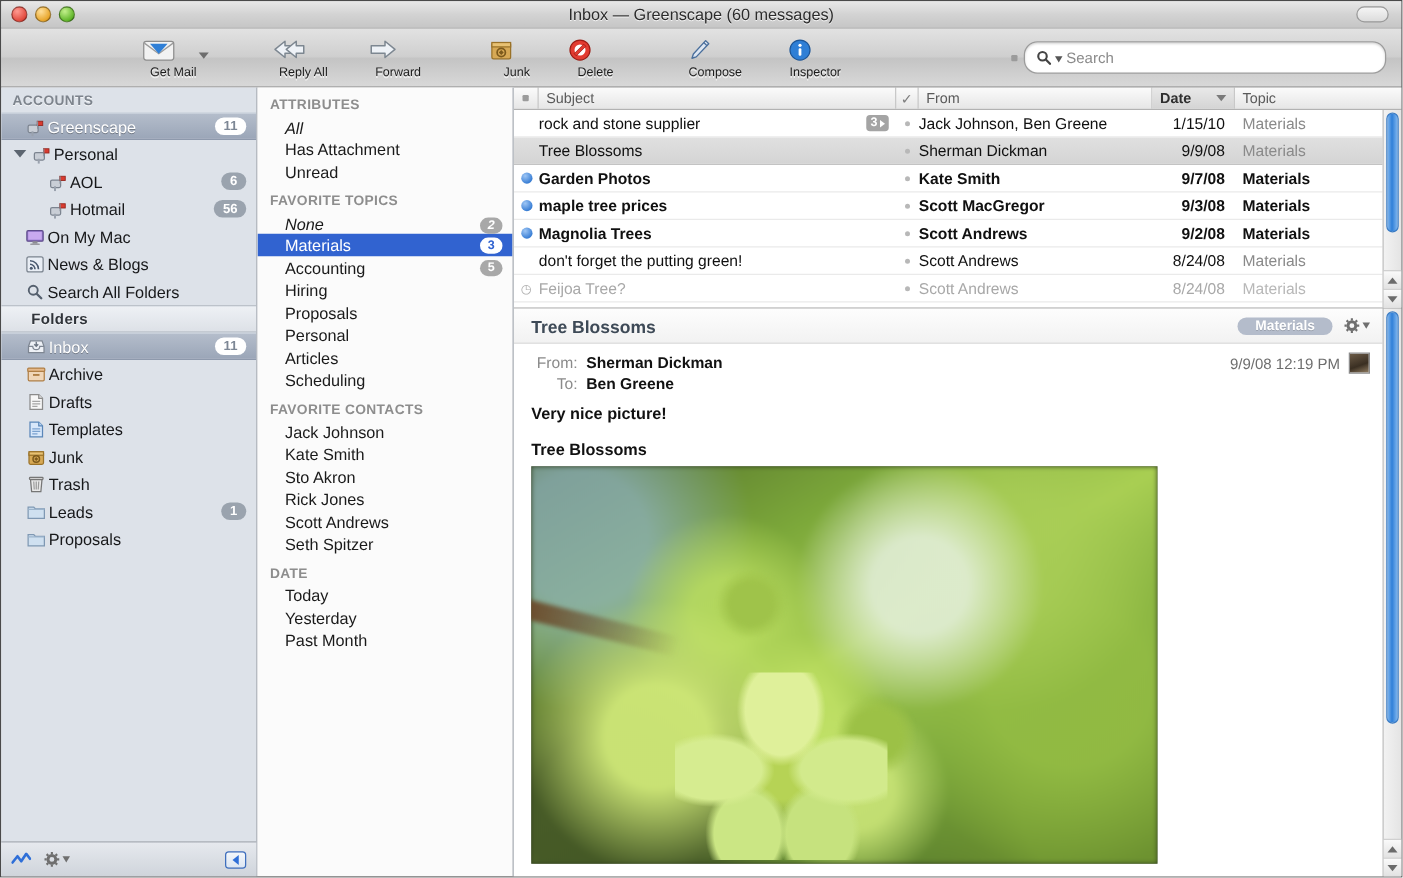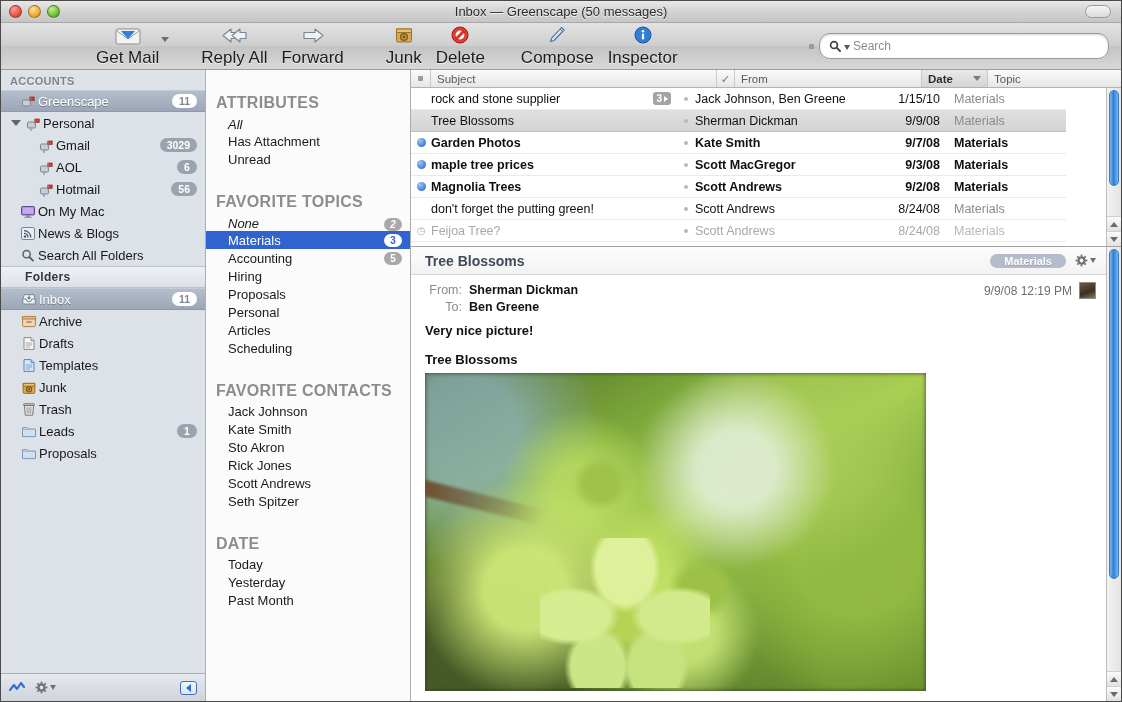--- a/index.html
+++ b/index.html
@@ -50,22 +50,22 @@
     border-bottom: 1px solid #9d9d9d;
     display: flex; align-items: center;
     position: relative;
   }
   .tb-item {
     display: flex; flex-direction: column; align-items: center;
     justify-content: center; min-width: 46px; padding: 0 7px;
     cursor: default; position: relative;
   }
   .tb-icon { height: 22px; display: flex; align-items: center; justify-content: center; }
-  .tb-label { font-size: 17px; color: #1c1c1c; margin-top: 2px;
-              text-shadow: 0 1px 0 rgba(255,255,255,.7); white-space: nowrap;}
+  .tb-label { font-size: 10px; color: #1c1c1c; margin-top: 2px;
+              text-shadow: 0 1px 0 rgba(255,255,255,.7); white-space: nowrap; margin-left: 24px;}
   .tb-caret { position: absolute; right: -3px; top: 13px;
               width: 0; height: 0; border-left: 4px solid transparent;
               border-right: 4px solid transparent; border-top: 5px solid #6d6d6d; }
 
   .searchwrap { position: absolute; right: 12px; display: flex; align-items: center; gap: 5px; }
   .search-dot { width: 5px; height: 5px; background: #9b9b9b; border-radius: 1px; }
   .searchbox {
     width: 290px; height: 26px; border-radius: 11px;
     background: #fff; border: 1px solid #9c9c9c;
     box-shadow: inset 0 1px 2px rgba(0,0,0,.18);
@@ -133,22 +133,22 @@
 
   
   .filters {
     width: 205px; flex: none;
     background: #fbfbfb;
     border-right: 1px solid #a9aeb5;
     overflow: hidden; padding-top: 6px;
     position: relative;
   }
   .fl-header {
-    font-size: 16px; font-weight: bold; color: #8d8d8d;
-    letter-spacing: .3px; padding: 9px 0 2px 10px; margin-top: 16px;
+    font-size: 11px; font-weight: bold; color: #8d8d8d;
+    letter-spacing: .3px; padding: 9px 0 2px 10px;
   }
   .fl-header:first-child { padding-top: 2px; }
   .fl-row {
     display: flex; align-items: center; height: 18px;
     padding: 0 8px 0 22px; font-size: 13px; color: #1a1a1a; cursor: default;
   }
   .fl-row.italic { font-style: italic; align-items: flex-end; }
   .fl-row.sel { background: #3163d0; color: #fff; }
   .fl-label { flex: 1; white-space: nowrap; }
   .fl-badge {
@@ -166,21 +166,21 @@
     height: 18px; flex: none; display: flex; align-items: stretch;
     background: linear-gradient(to bottom,#fbfbfb,#e6e6e6);
     border-bottom: 1px solid #b2b2b2; font-size: 11.5px; color: #5a5a5a;
   }
   .ch { display: flex; align-items: center; padding: 0 6px;
         border-right: 1px solid #c8c8c8; white-space: nowrap; cursor: default; }
   .ch.active { background: linear-gradient(to bottom,#e9e9e9,#d4d4d4); color: #2f2f2f; font-weight: bold; }
   .ch-sort { margin-left: auto; width: 0; height: 0;
              border-left: 4px solid transparent; border-right: 4px solid transparent;
              border-top: 5px solid #7a7a7a; }
-  .list-body { flex: 1; display: flex; min-height: 0; gap: 40px; }
+  .list-body { flex: 1; display: flex; min-height: 0; }
   .rows { flex: 1; min-width: 0; }
   .row {
     display: flex; align-items: center; height: 22px;
     font-size: 12.5px; color: #101010; border-bottom: 1px solid #eaeaea;
     cursor: default;
   }
   .row.sel { background: linear-gradient(to bottom,#e0e0e0,#d4d4d4); border-bottom-color: #c3c3c3; }
   .row.unread { font-weight: bold; }
   .row.muted { color: #a8a8a8; }
   .c-flag { width: 20px; display: flex; justify-content: center; flex: none; }
@@ -280,21 +280,21 @@
 <body>
 
 <div id="app">
 
   <div class="titlebar">
     <div class="traffic">
       <div class="tl red"></div>
       <div class="tl yellow"></div>
       <div class="tl green"></div>
     </div>
-    <div class="win-title">Inbox — Greenscape (50 messages)</div>
+    <div class="win-title">Inbox — Greenscape (60 messages)</div>
     <div class="toolbar-pill"></div>
   </div>
 
   <div class="toolbar">
 
     <div style="width:88px"></div>
 
     <div class="tb-item">
       <div class="tb-icon">
         <svg width="26" height="19" viewBox="0 0 26 19">
@@ -415,34 +415,20 @@
               <div class="disc"></div>
               <div class="sb-ico">
                 <svg width="16" height="15" viewBox="0 0 16 15">
       <rect x="2.5" y="6" width="8" height="6" rx="1.2" fill="#c9ced6" stroke="#7c8490"></rect>
       <rect x="5.2" y="11" width="1.6" height="4" fill="#9aa2ae"></rect>
       <rect x="9.8" y="3" width="4.4" height="3.4" fill="#d93b30" stroke="#93251c" stroke-width=".7"></rect>
       <rect x="9.6" y="3" width="0.9" height="6" fill="#8c939d"></rect>
                 </svg>
               </div>
               <div class="sb-label">Personal</div>
-            </div>
-            <div class="sb-row">
-              <div style="width:26px;flex:none"></div>
-              <div style="width:9px;flex:none"></div>
-              <div class="sb-ico">
-                <svg width="16" height="15" viewBox="0 0 16 15">
-      <rect x="2.5" y="6" width="8" height="6" rx="1.2" fill="#c9ced6" stroke="#7c8490"></rect>
-      <rect x="5.2" y="11" width="1.6" height="4" fill="#9aa2ae"></rect>
-      <rect x="9.8" y="3" width="4.4" height="3.4" fill="#d93b30" stroke="#93251c" stroke-width=".7"></rect>
-      <rect x="9.6" y="3" width="0.9" height="6" fill="#8c939d"></rect>
-                </svg>
-              </div>
-              <div class="sb-label">Gmail</div>
-              <div class="badge">3029</div>
             </div>
             <div class="sb-row">
               <div style="width:26px;flex:none"></div>
               <div style="width:9px;flex:none"></div>
               <div class="sb-ico">
                 <svg width="16" height="15" viewBox="0 0 16 15">
       <rect x="2.5" y="6" width="8" height="6" rx="1.2" fill="#c9ced6" stroke="#7c8490"></rect>
       <rect x="5.2" y="11" width="1.6" height="4" fill="#9aa2ae"></rect>
       <rect x="9.8" y="3" width="4.4" height="3.4" fill="#d93b30" stroke="#93251c" stroke-width=".7"></rect>
       <rect x="9.6" y="3" width="0.9" height="6" fill="#8c939d"></rect>

